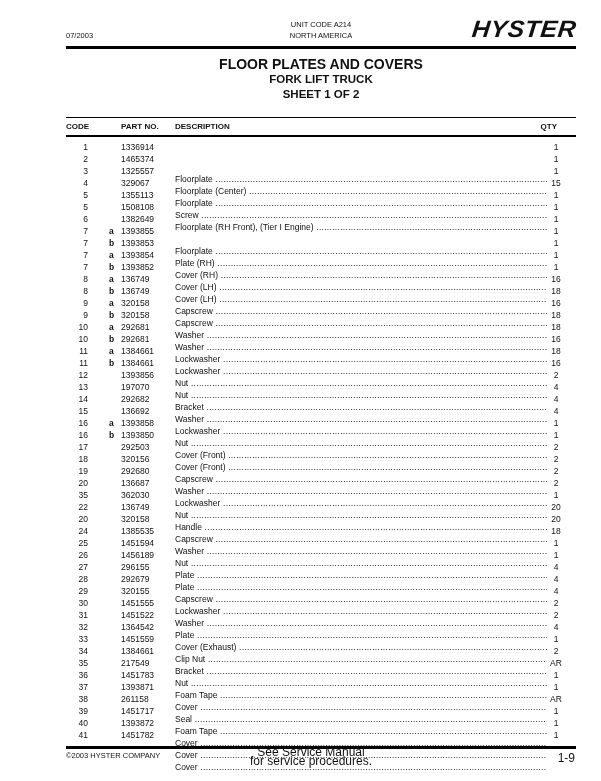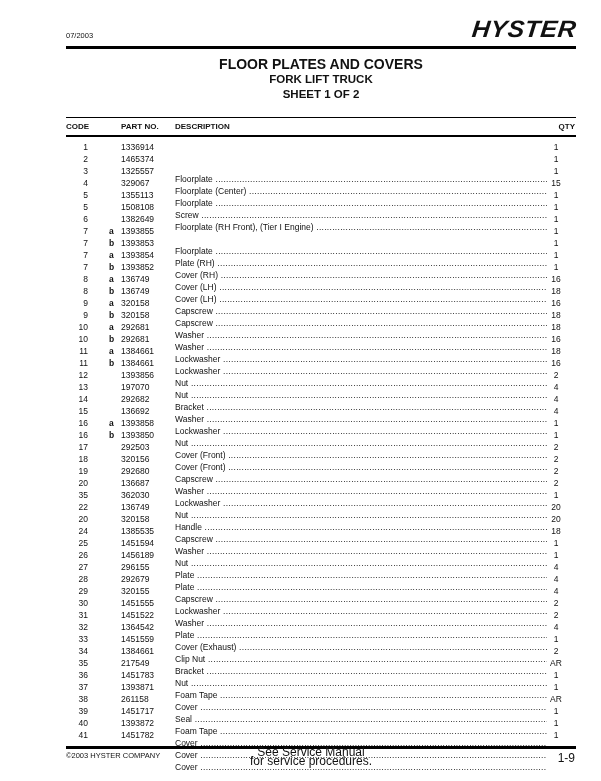--- a/index.html
+++ b/index.html
@@ -30,36 +30,40 @@
     .ftr-left { position: absolute; left: 66px; top: 751px; font-size: 7.5px; }
     .ftr-center { position: absolute; left: 246px; width: 130px; top: 748px; text-align: center; font-size: 12px; line-height: 9px; }
     .ftr-right { position: absolute; right: 26px; top: 751px; font-size: 12px; }
   </style>
 </head>
 <body>
 
 <div class="page">
   <div class="hdr">
     <div class="hdr-date">07/2003</div>
+    <div class="hdr-center">
+      <div>UNIT CODE A214</div>
+      <div>NORTH AMERICA</div>
+    </div>
     <div class="hdr-logo">HYSTER</div>
   </div>
   <div class="rule-thick"></div>
 
   <div class="titles">
     <div class="t1">FLOOR PLATES AND COVERS</div>
     <div class="t2">FORK LIFT TRUCK</div>
     <div class="t3">SHEET 1 OF 2</div>
   </div>
 
   <div class="rule-thin"></div>
   <div class="colhdr">
     <span style="left:0">CODE</span>
     <span style="left:55px">PART NO.</span>
     <span style="left:109px">DESCRIPTION</span>
-    <span style="right:1px">QTY</span>
+    <span style="right:19px">QTY</span>
   </div>
   <div class="rule-mid"></div>
 
   <div class="rows" id="rows">
       <div class="row">
         <span class="c-item">1</span>
         <span class="c-letter"></span>
         <span class="c-part">1336914</span>
         <span class="c-desc">Floorplate</span>
         <span class="c-qty">1</span>

